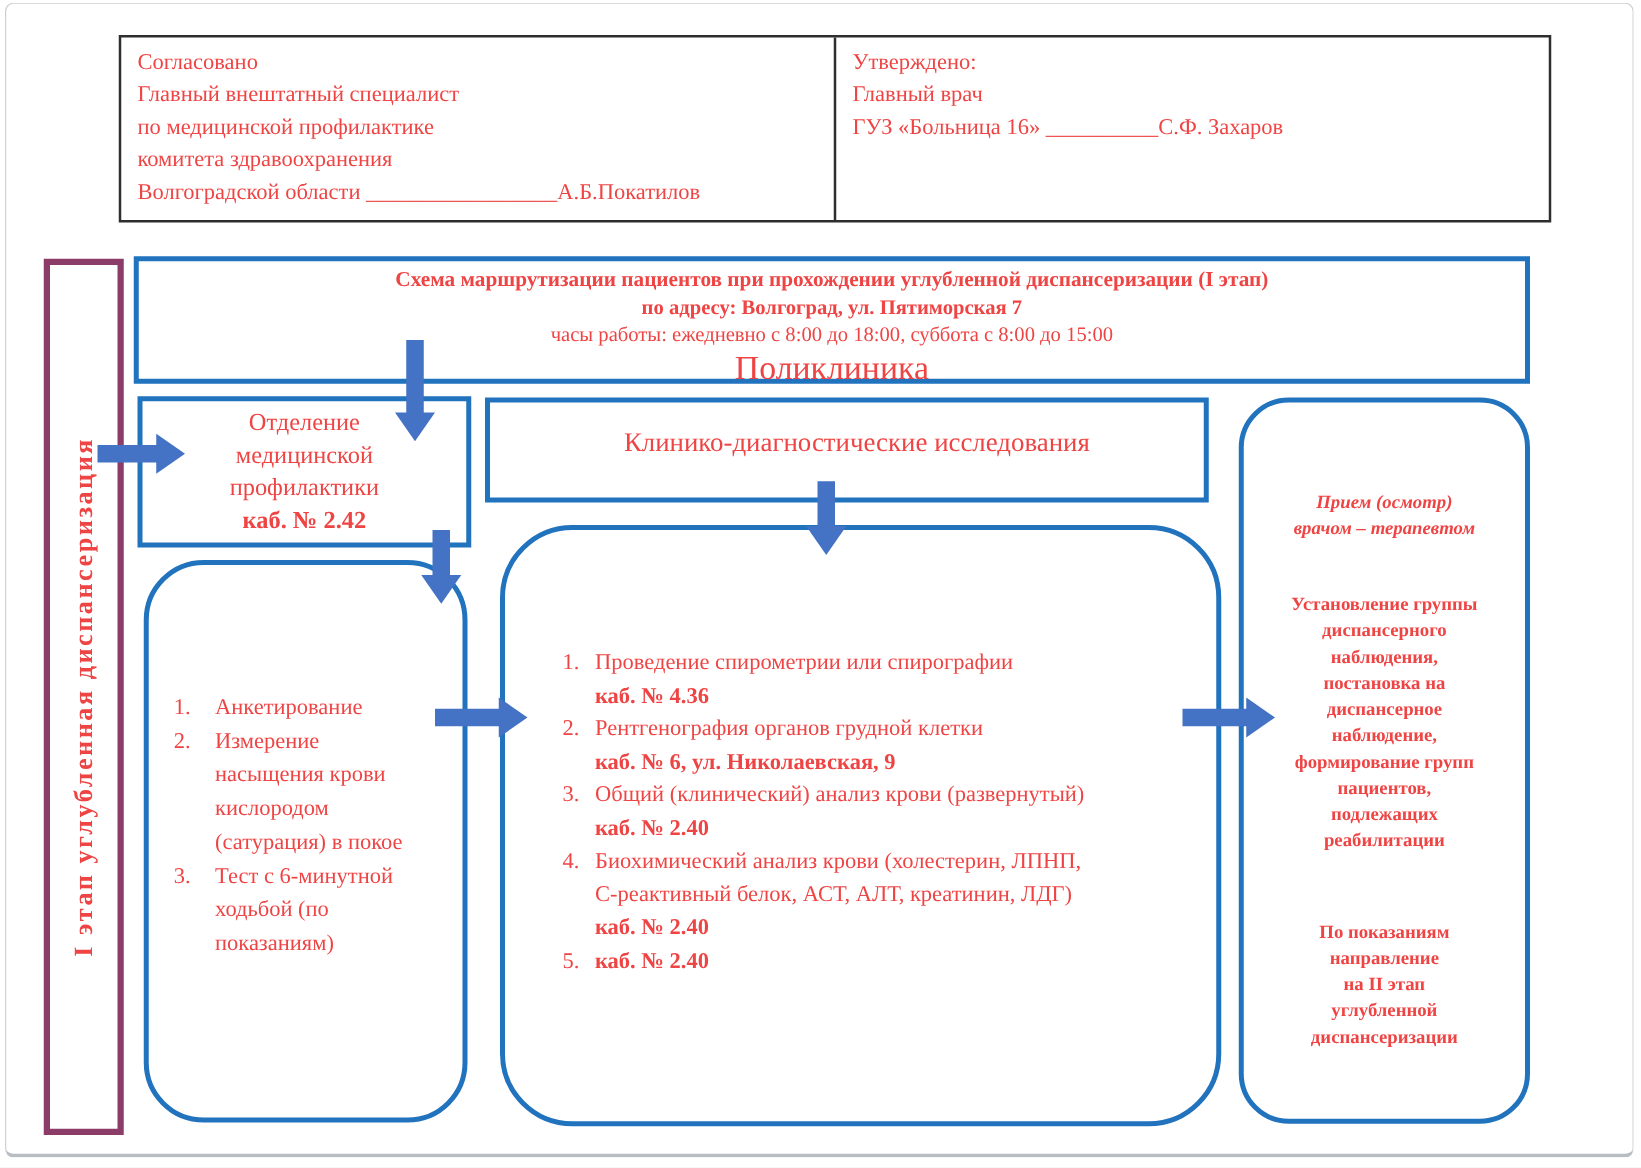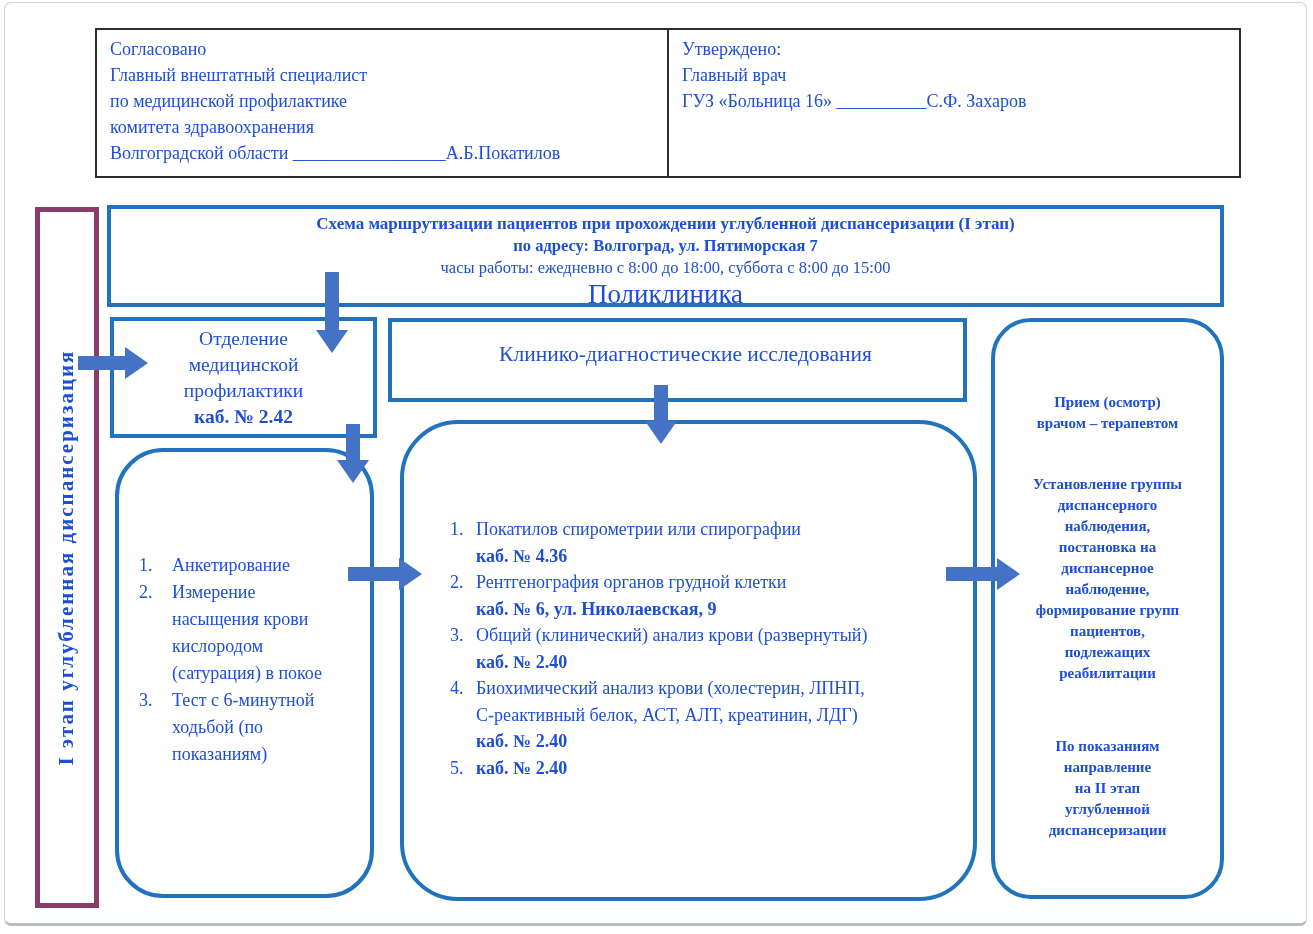--- a/index.html
+++ b/index.html
@@ -1,18 +1,18 @@
 <!DOCTYPE html>
 <html><head>
 <meta charset="utf-8">
 <style>
   html,body { margin:0; padding:0; background:#ffffff; }
   .screen {
     position:relative; width:1313px; height:934px; background:#fff;
-    font-family:"Liberation Serif","DejaVu Serif",serif; color:#1d4ed8; overflow:hidden;
+    font-family:"Liberation Serif","DejaVu Serif",serif; color:#ef4444; overflow:hidden;
   }
   .page-frame {
     position:absolute; left:4px; top:2px; width:1303px; height:924px;
     border:1px solid #ccd1d5; border-bottom:3px solid #b7bdc2; border-radius:7px;
     box-sizing:border-box; pointer-events:none;
   }
   .preline { white-space:pre-line;text-align:center; }
 
   
   .approval-box {
@@ -74,21 +74,21 @@
   .intake-item .txt { width:176px; text-align:justify; }
 
   .tests-list { margin:92px 0 0 0; padding-left:46px; font-size:18px; line-height:26.5px; }
   .tests-item { display:flex; }
   .tests-item .num { width:26px; flex:none; }
   .tests-item .body { width:468px; }
   .tests-item .txt { text-align:left; }
   .tests-item .room { font-weight:bold; }
 
   .therapist-content { padding:70px 14px 0; text-align:center; font-weight:bold; font-size:15px; line-height:21px; }
-  .therapist-title  { margin:0 auto; max-width:185px; }
+  .therapist-title  { margin:0 auto; max-width:185px;font-style:italic; }
   .therapist-body   { margin:40px auto 0; max-width:185px; }
   .therapist-footer { margin:52px auto 0; max-width:160px; }
 
   
   .arr { position:absolute; }
   .arr .shaft { position:absolute; background:#4472C4; }
   .arr .head  { position:absolute; width:0; height:0; }
   .arr-right .shaft { left:0; top:9px; height:14px; }
   .arr-right .head  { top:0; border-top:16px solid transparent; border-bottom:16px solid transparent; border-left:23px solid #4472C4; }
   .arr-down .shaft { top:0; left:9px; width:14px; }
@@ -156,21 +156,21 @@
 ходьбой (по
 показаниям)</span>
       </div>
     </div>
   </div>
 
   <div class="round-box tests-box">
     <div class="tests-list">
       <div class="tests-item">
         <span class="num">1.</span>
-        <span class="body"><span class="txt preline">Покатилов спирометрии или спирографии</span>
+        <span class="body"><span class="txt preline">Проведение спирометрии или спирографии</span>
           <div class="room">каб. № 4.36</div></span>
       </div>
       <div class="tests-item">
         <span class="num">2.</span>
         <span class="body"><span class="txt preline">Рентгенография органов грудной клетки</span>
           <div class="room">каб. № 6, ул. Николаевская, 9</div></span>
       </div>
       <div class="tests-item">
         <span class="num">3.</span>
         <span class="body"><span class="txt preline">Общий (клинический) анализ крови (развернутый)</span>

